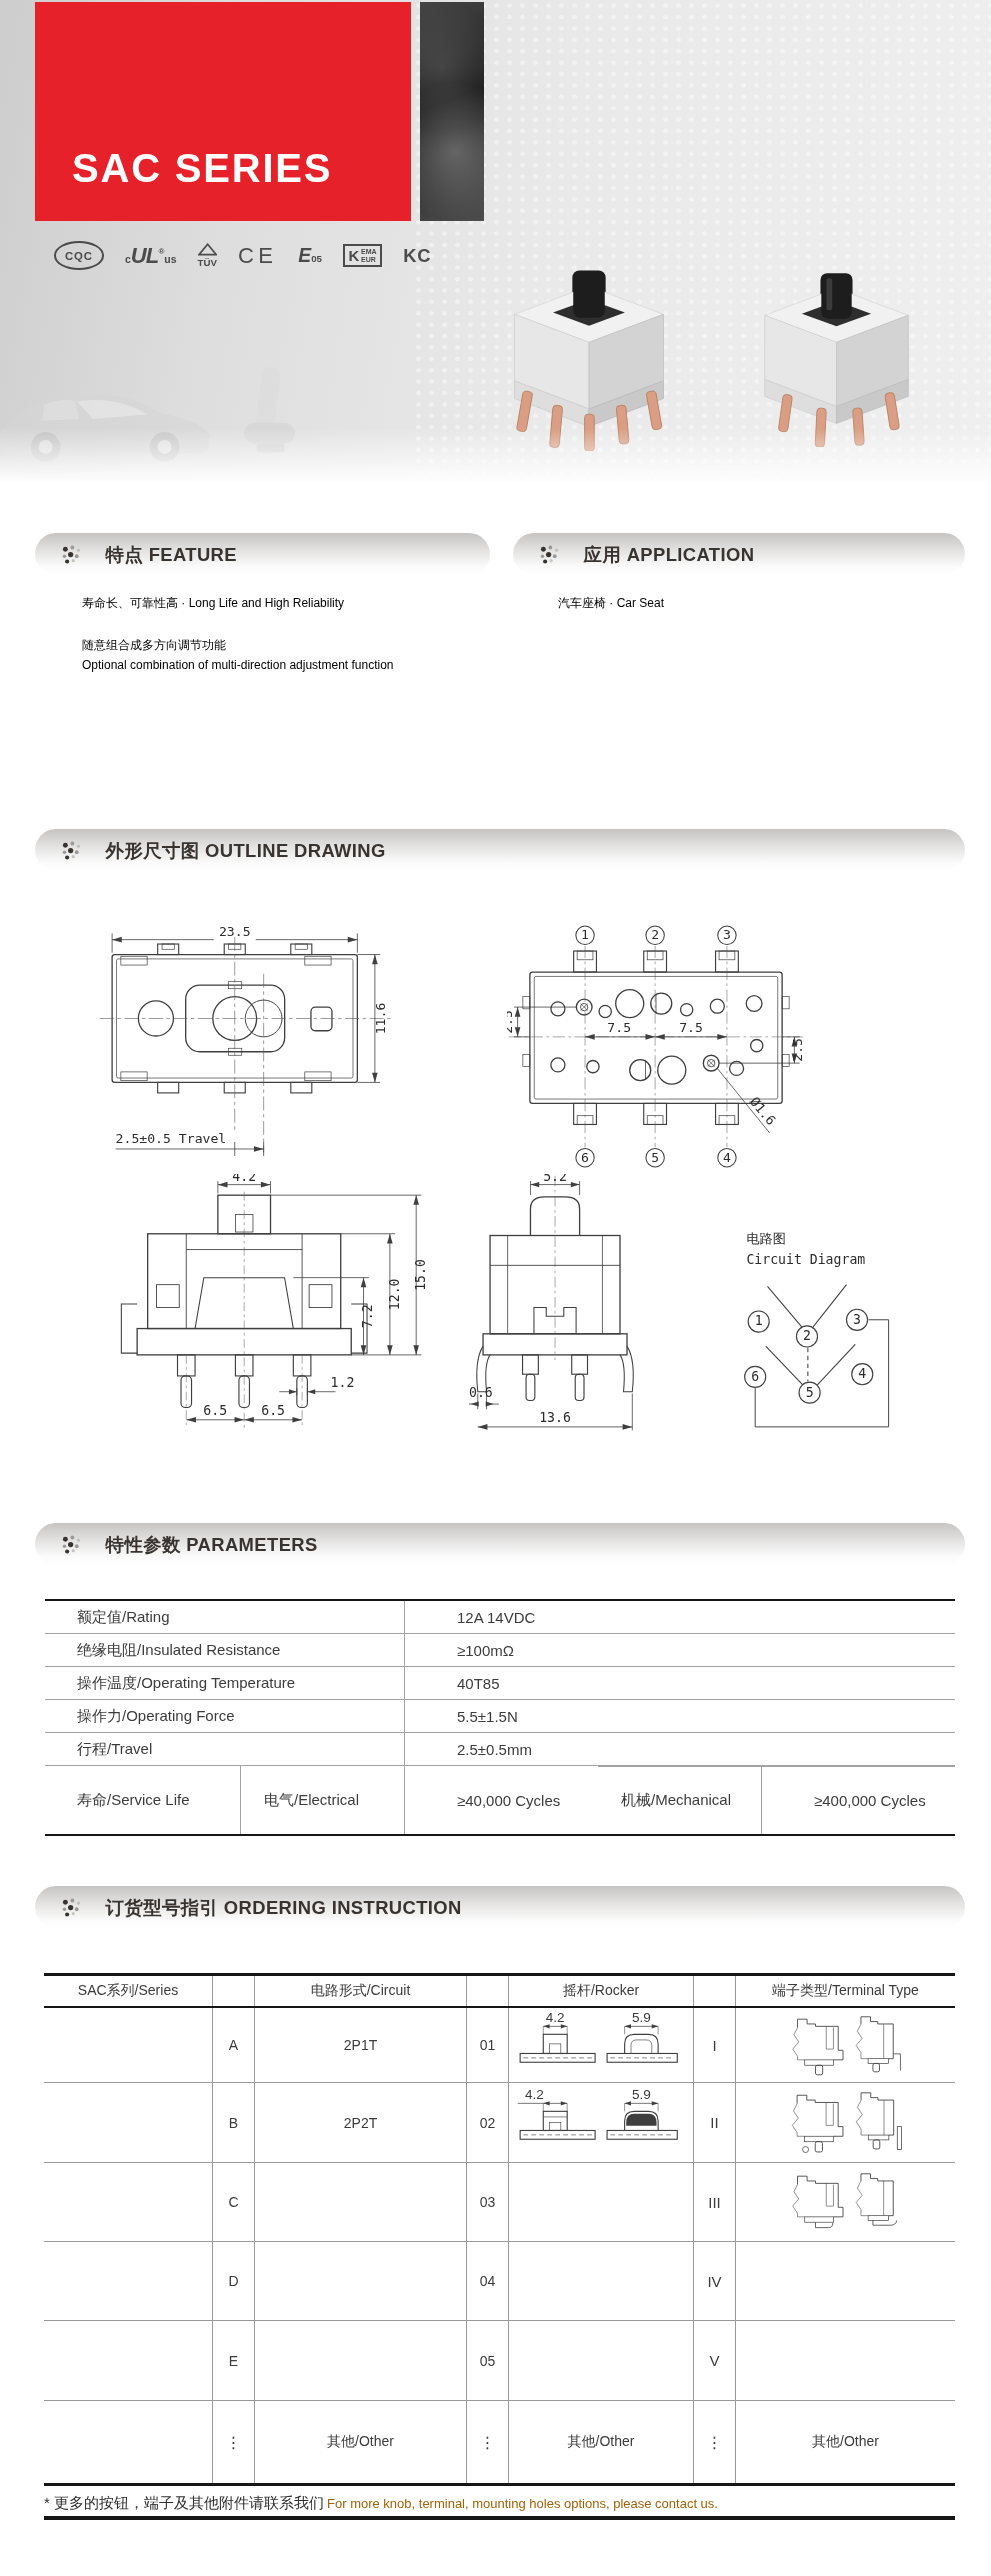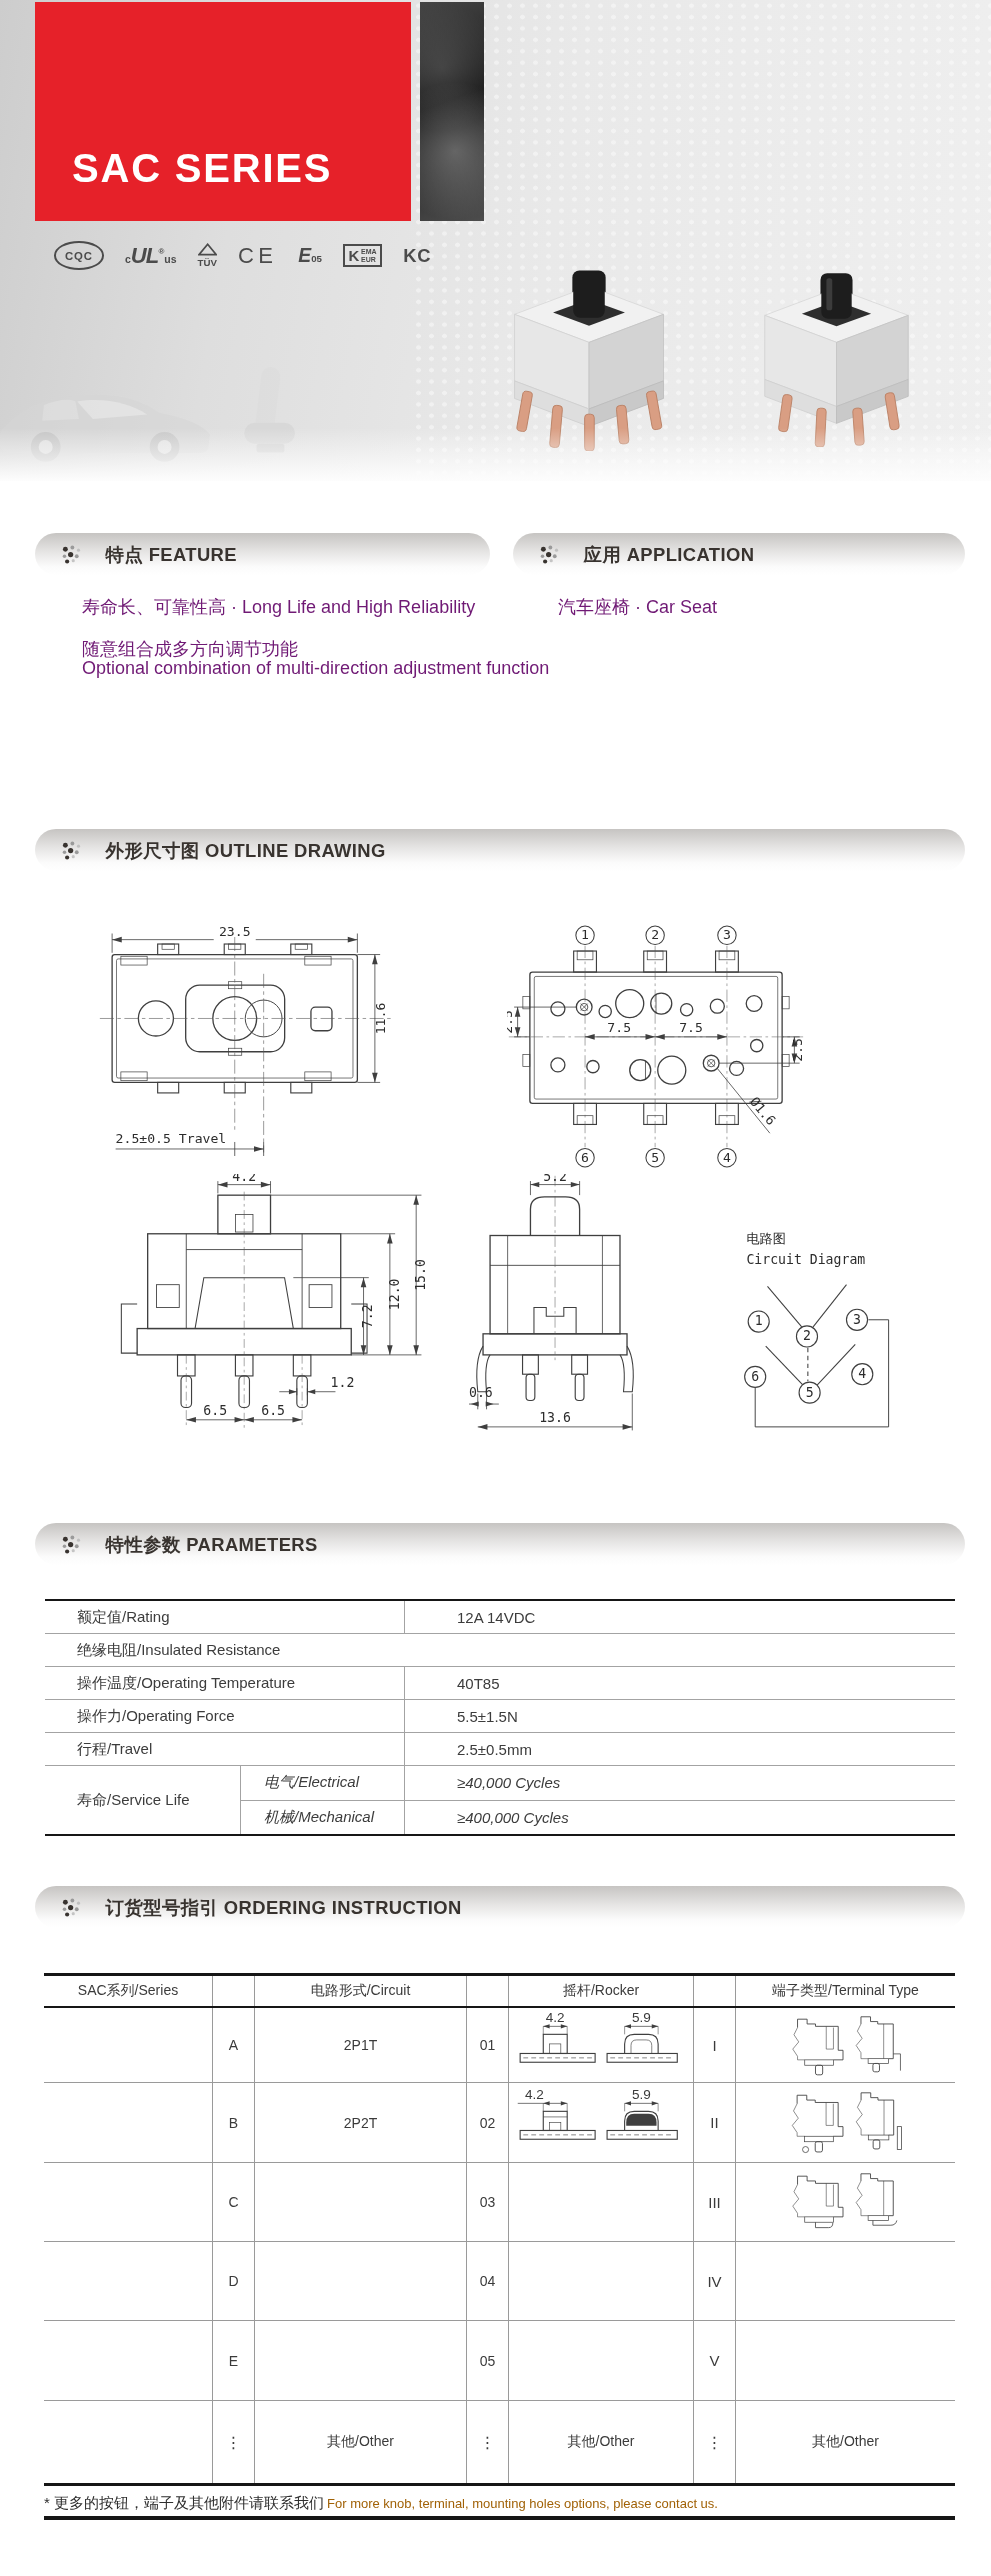--- a/index.html
+++ b/index.html
@@ -38,38 +38,38 @@
   .cert-kema .col{display:flex;flex-direction:column;font-size:7px;font-weight:700;line-height:1.1;}
   .cert-kc{font-size:18.4px;font-weight:700;letter-spacing:0.9px;}
 
   
   .pill{position:absolute;height:42px;border-radius:23px;display:flex;align-items:center;gap:23px;
         padding-left:24.6px;box-sizing:border-box;
         background:linear-gradient(180deg,#c6c4c2 0%,#e6e5e4 45%,#fbfbfb 80%,#ffffff 100%);}
   .pill-title{font-size:18.4px;font-weight:700;color:#38332f;letter-spacing:0.4px;}
 
   
-  .txt{position:absolute;font-size:18px;color:#701a75;white-space:nowrap;}
+  .txt{position:absolute;font-size:12px;color:#000000;white-space:nowrap;}
 
   
   .draw{position:absolute;}
   .draw text{font-family:"DejaVu Sans Mono","Liberation Mono",monospace;font-size:15px;fill:#2c2c2c;
         stroke:none;}
   .draw .cjk{font-family:"DejaVu Sans","Liberation Sans",sans-serif;}
 
   
   .ptable{position:absolute;left:45px;top:1599px;width:910px;box-sizing:border-box;
           border-top:2.6px solid #161616;border-bottom:2.6px solid #161616;font-size:15px;color:#3c3c3c;}
   .prow{display:flex;height:33px;border-bottom:0.9px solid #a3a3a3;box-sizing:border-box;}
   .prow .plabel{width:359px;display:flex;align-items:center;padding-left:32px;box-sizing:border-box;}
   .prow .pvalue{flex:1;display:flex;align-items:center;padding-left:52px;border-left:0.9px solid #a3a3a3;box-sizing:border-box;}
   .pservice{display:flex;height:68px;box-sizing:border-box;}
   .pservice .pmain{width:196px;display:flex;align-items:center;padding-left:32px;box-sizing:border-box;
           border-right:0.9px solid #a3a3a3;}
-  .pservice .psub{flex:1;display:flex;flex-direction:column;font-style:italic;}
+  .pservice .psub{flex:1;display:flex;flex-direction:row;}
   .pservice .psubrow{flex:1;display:flex;box-sizing:border-box;}
   .pservice .psubrow + .psubrow{border-top:0.9px solid #a3a3a3;}
   .pservice .pslabel{width:163px;display:flex;align-items:center;padding-left:23px;box-sizing:border-box;}
   .pservice .psvalue{flex:1;display:flex;align-items:center;padding-left:52px;border-left:0.9px solid #a3a3a3;box-sizing:border-box;}
 
   
   .otable{position:absolute;left:44px;top:1973px;width:911px;box-sizing:border-box;
           border-top:3.5px solid #161616;border-bottom:3.5px solid #161616;font-size:14px;color:#3b3b3b;}
   .orow{display:flex;border-bottom:0.9px solid #9a9a9a;box-sizing:border-box;align-items:stretch;}
   .orow:last-child{border-bottom:none;}
@@ -538,20 +538,21 @@
     <span class="pill-title">特性参数 PARAMETERS</span>
   </div>
 
   <div class="ptable">
     <div class="prow">
       <div class="plabel">额定值/Rating</div>
       <div class="pvalue">12A 14VDC</div>
     </div>
     <div class="prow">
       <div class="plabel">绝缘电阻/Insulated Resistance</div>
+      <div class="pvalue">≥100mΩ</div>
     </div>
     <div class="prow">
       <div class="plabel">操作温度/Operating Temperature</div>
       <div class="pvalue">40T85</div>
     </div>
     <div class="prow">
       <div class="plabel">操作力/Operating Force</div>
       <div class="pvalue">5.5±1.5N</div>
     </div>
     <div class="prow">

